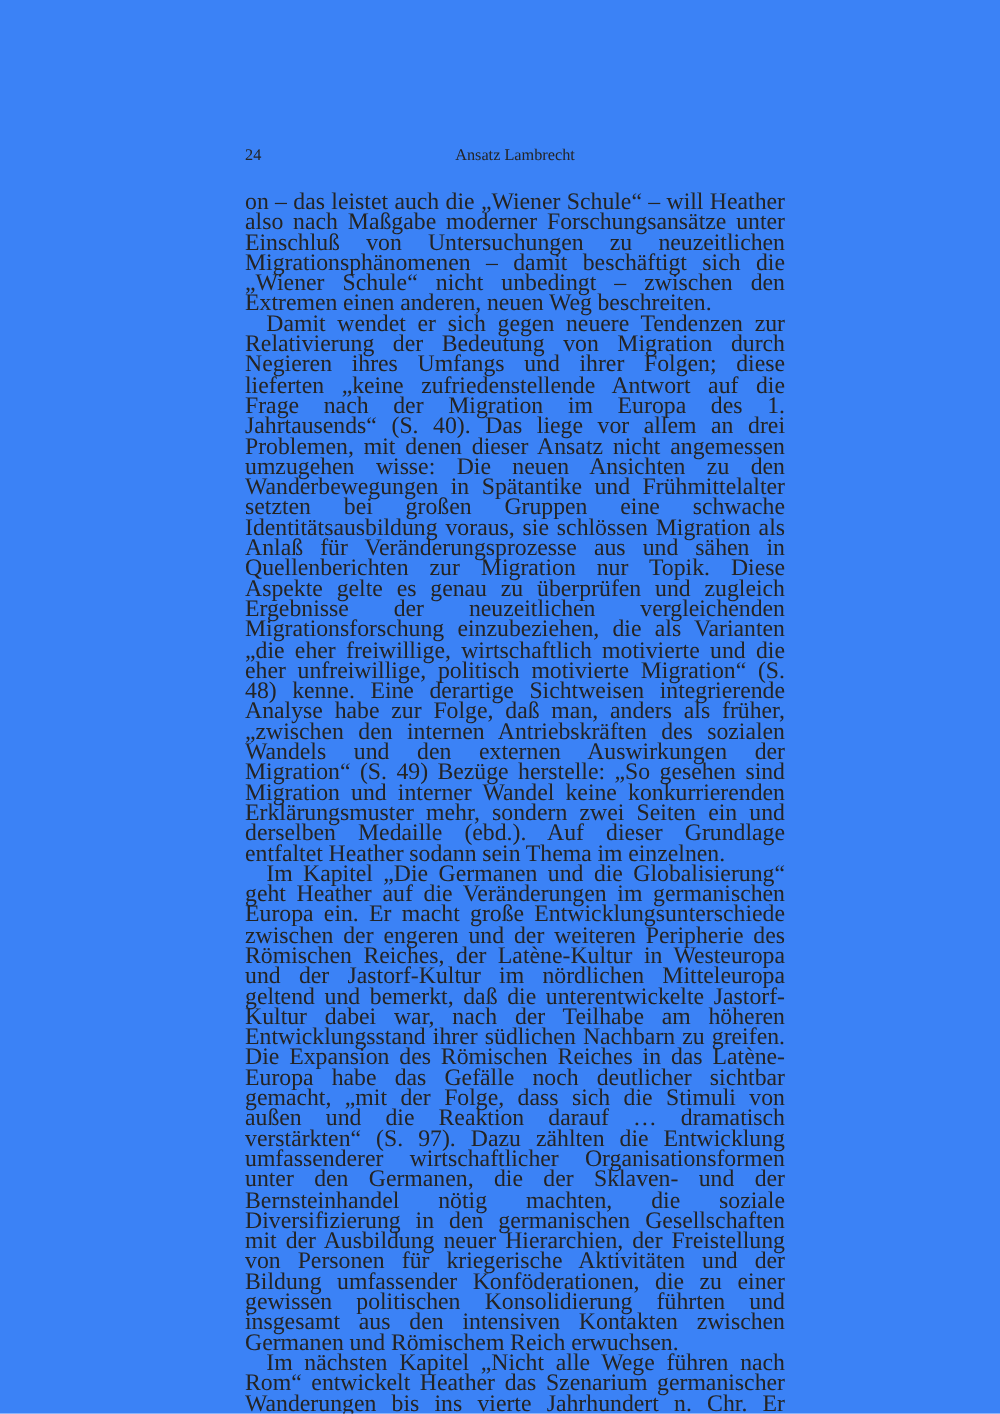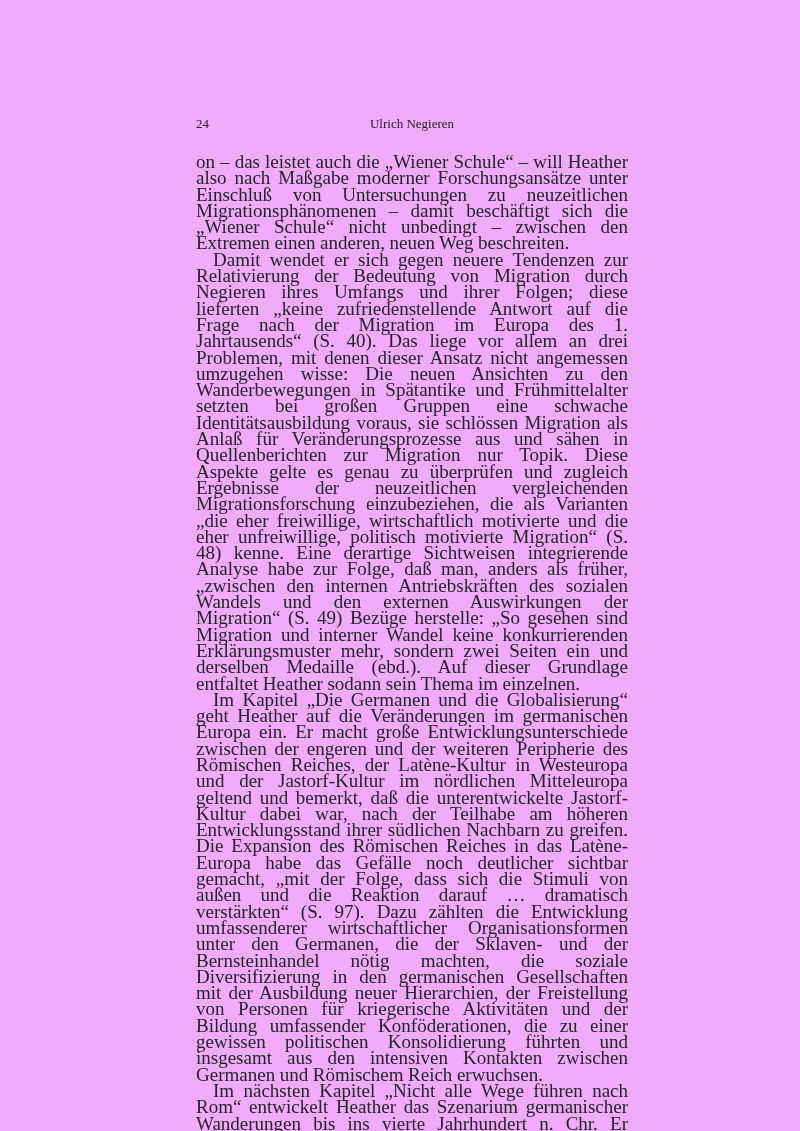--- a/index.html
+++ b/index.html
@@ -4,21 +4,21 @@
 <style>
   html, body {
     margin: 0;
     padding: 0;
     background: #ffffff;
   }
   .page {
     position: relative;
     width: 800px;
     height: 1131px;
-    background: #f0abfc;
+    background: #3b82f6;
     overflow: hidden;
     font-family: "Liberation Serif", "DejaVu Serif", serif;
     color: #242424;
   }
   .content {
     position: absolute;
     left: 196px;
     top: 116px;
     width: 432px;
   }
@@ -53,21 +53,21 @@
   }
 </style>
 </head>
 <body>
 
 <div class="page">
   <div class="content">
 
     <div class="page-header">
       <span class="page-number">24</span>
-      <span class="running-title">Ulrich Negieren</span>
+      <span class="running-title">Ansatz Lambrecht</span>
     </div>
 
     <div class="body-text">
       <p class="no-indent">on – das leistet auch die „Wiener Schule“ – will Heather also nach Maßgabe moderner Forschungsansätze unter Einschluß von Untersuchungen zu neuzeitlichen Migrationsphänomenen – damit beschäftigt sich die „Wiener Schule“ nicht unbedingt – zwischen den Extremen einen anderen, neuen Weg beschreiten.</p>
       <p>Damit wendet er sich gegen neuere Tendenzen zur Relativierung der Bedeutung von Migration durch Negieren ihres Umfangs und ihrer Folgen; diese lieferten „keine zufriedenstellende Antwort auf die Frage nach der Migration im Europa des 1. Jahrtausends“ (S. 40). Das liege vor allem an drei Problemen, mit denen dieser Ansatz nicht angemessen umzugehen wisse: Die neuen Ansichten zu den Wanderbewegungen in Spätantike und Frühmittelalter setzten bei großen Gruppen eine schwache Identitätsausbildung voraus, sie schlössen Migration als Anlaß für Veränderungsprozesse aus und sähen in Quellenberichten zur Migration nur Topik. Diese Aspekte gelte es genau zu überprüfen und zugleich Ergebnisse der neuzeitlichen vergleichenden Migrationsforschung einzubeziehen, die als Varianten „die eher freiwillige, wirtschaftlich motivierte und die eher unfreiwillige, politisch motivierte Migration“ (S. 48) kenne. Eine derartige Sichtweisen integrierende Analyse habe zur Folge, daß man, anders als früher, „zwischen den internen Antriebskräften des sozialen Wandels und den externen Auswirkungen der Migration“ (S. 49) Bezüge herstelle: „So gesehen sind Migration und interner Wandel keine konkurrierenden Erklärungsmuster mehr, sondern zwei Seiten ein und derselben Medaille (ebd.). Auf dieser Grundlage entfaltet Heather sodann sein Thema im einzelnen.</p>
       <p>Im Kapitel „Die Germanen und die Globalisierung“ geht Heather auf die Veränderungen im germanischen Europa ein. Er macht große Entwicklungsunterschiede zwischen der engeren und der weiteren Peripherie des Römischen Reiches, der Latène-Kultur in Westeuropa und der Jastorf-Kultur im nördlichen Mitteleuropa geltend und bemerkt, daß die unterentwickelte Jastorf-Kultur dabei war, nach der Teilhabe am höheren Entwicklungsstand ihrer südlichen Nachbarn zu greifen. Die Expansion des Römischen Reiches in das Latène-Europa habe das Gefälle noch deutlicher sichtbar gemacht, „mit der Folge, dass sich die Stimuli von außen und die Reaktion darauf … dramatisch verstärkten“ (S. 97). Dazu zählten die Entwicklung umfassenderer wirtschaftlicher Organisationsformen unter den Germanen, die der Sklaven- und der Bernsteinhandel nötig machten, die soziale Diversifizierung in den germanischen Gesellschaften mit der Ausbildung neuer Hierarchien, der Freistellung von Personen für kriegerische Aktivitäten und der Bildung umfassender Konföderationen, die zu einer gewissen politischen Konsolidierung führten und insgesamt aus den intensiven Kontakten zwischen Germanen und Römischem Reich erwuchsen.</p>
       <p>Im nächsten Kapitel „Nicht alle Wege führen nach Rom“ entwickelt Heather das Szenarium germanischer Wanderungen bis ins vierte Jahrhundert n. Chr. Er konstatiert einen zeitlichen Zusammenhang zwischen der seit Mitte des zweiten Jahrhunderts feststellbaren Expansion der Wielbark-Kultur von Pommern aus</p>
     </div>
 
   </div>

